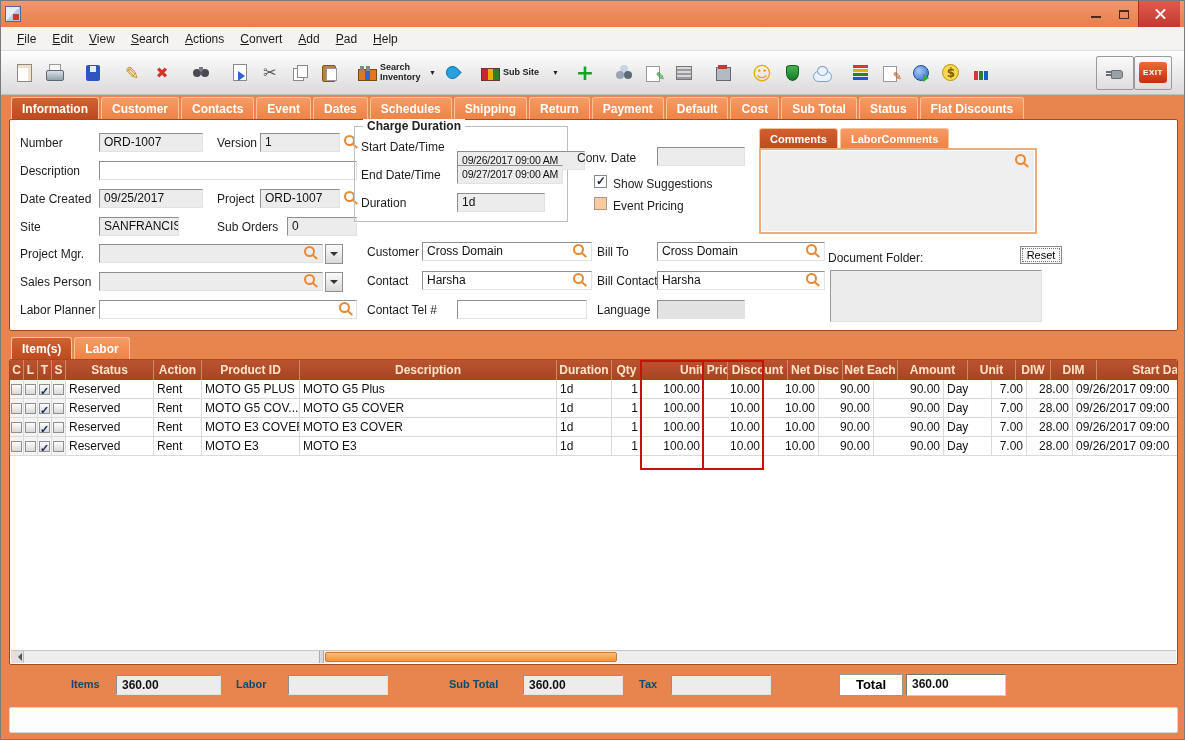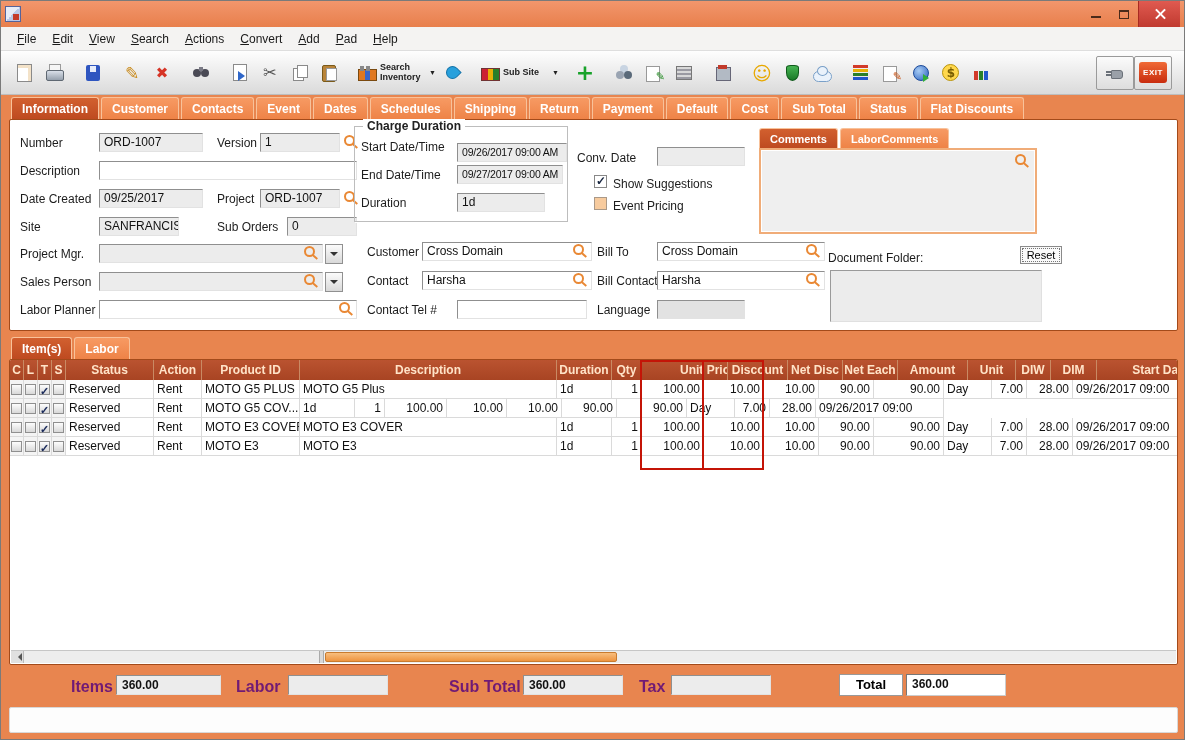--- a/index.html
+++ b/index.html
@@ -116,21 +116,21 @@
   .rowcb.checked::after{content:'\2713';position:absolute;left:0;top:-3px;font-size:11px;font-weight:bold;color:#1A2A5A;}
   
   .hscroll{position:absolute;left:1px;right:1px;bottom:1px;height:13px;background:#EDEDED;border-top:1px solid #C6C6C6;}
   .sarrow{position:absolute;left:0;top:0;width:13px;height:12px;background:#E0E0E0;border-right:1px solid #BBB;}
   .sarrow::after{content:'';position:absolute;left:3px;top:2px;border:4px solid transparent;border-right-color:#555;}
   .sdivider{position:absolute;left:308px;top:0;width:5px;height:12px;background:#D8D8D8;border-left:1px solid #AAA;border-right:1px solid #AAA;}
   .sthumb{position:absolute;left:314px;top:1px;width:292px;height:10px;background:linear-gradient(#F8BE7E,#EE9440);border:1px solid #C97B2E;border-radius:2px;}
   
   .hl{position:absolute;border:2px solid #C41407;z-index:50;pointer-events:none;}
   
-  .sumlbl{position:absolute;font-size:16px;font-weight:bold;color:#701a75;}
+  .sumlbl{position:absolute;font-size:11px;font-weight:bold;color:#0c4a6e;}
   .sumfld{position:absolute;height:20px;background:#ECECEC;border:1px solid;border-color:#8F8F8F #E2E2E2 #E2E2E2 #8F8F8F;font-size:12px;font-weight:bold;line-height:18px;padding:0 5px;color:#111;}
   .sumfld.white{background:#fff;border-color:#777 #CCC #CCC #777;}
   .totalbox{position:absolute;width:64px;height:22px;background:#fff;border:1px solid #999;text-align:center;font-size:13px;font-weight:bold;line-height:20px;}
   .statusbar{position:absolute;left:8px;top:706px;width:1169px;height:26px;background:#FDFDFD;border:1px solid #D8D8D8;border-radius:2px;}
 </style>
 </head>
 <body>
 
 <div class="titlebar">
   <span class="appicon"></span>
@@ -316,21 +316,21 @@
       <span class="ddarr"></span>
     </span>
 
   <span class="lbl" style="left:10px;top:183px">Labor Planner</span>
   <span class="fld white" style="left:89px;top:180px;width:258px"></span>
   <span class="mag" style="left:329px;top:182px"></span>
 
   <div class="group" style="left:344px;top:6px;width:214px;height:96px">
     <span class="gtitle">Charge Duration</span>
     <span class="lbl" style="left:6px;top:13px">Start Date/Time</span>
-    <span class="fld small" style="left:102px;top:16px;width:110px">09/26/2017 09:00 AM</span>
+    <span class="fld small" style="left:102px;top:24px;width:128px">09/26/2017 09:00 AM</span>
     <span class="lbl" style="left:6px;top:41px">End Date/Time</span>
     <span class="fld small" style="left:102px;top:38px;width:106px">09/27/2017 09:00 AM</span>
     <span class="lbl" style="left:6px;top:69px">Duration</span>
     <span class="fld" style="left:102px;top:66px;width:88px">1d</span>
   </div>
 
   <span class="lbl" style="left:567px;top:31px">Conv. Date</span>
   <span class="fld" style="left:647px;top:27px;width:88px"></span>
 
   <span class="cb checked" style="left:584px;top:55px"></span>
@@ -434,20 +434,21 @@
           </div>
           <div class="td cbcell" style="width: 14px;">
             <span class="rowcb checked"></span>
           </div>
           <div class="td cbcell" style="width: 14px;">
             <span class="rowcb"></span>
           </div>
           <div class="td" style="width: 88px;">Reserved</div>
           <div class="td" style="width: 48px;">Rent</div>
           <div class="td" style="width: 98px;">MOTO G5 COV...</div>
+          <div class="td" style="width: 257px;">MOTO G5 COVER</div>
           <div class="td" style="width: 55px;">1d</div>
           <div class="td a-right" style="width: 30px;">1</div>
           <div class="td a-right" style="width: 62px;">100.00</div>
           <div class="td a-right" style="width: 60px;">10.00</div>
           <div class="td a-right" style="width: 55px;">10.00</div>
           <div class="td a-right" style="width: 55px;">90.00</div>
           <div class="td a-right" style="width: 70px;">90.00</div>
           <div class="td" style="width: 48px;">Day</div>
           <div class="td a-right" style="width: 35px;">7.00</div>
           <div class="td a-right" style="width: 46px;">28.00</div>

